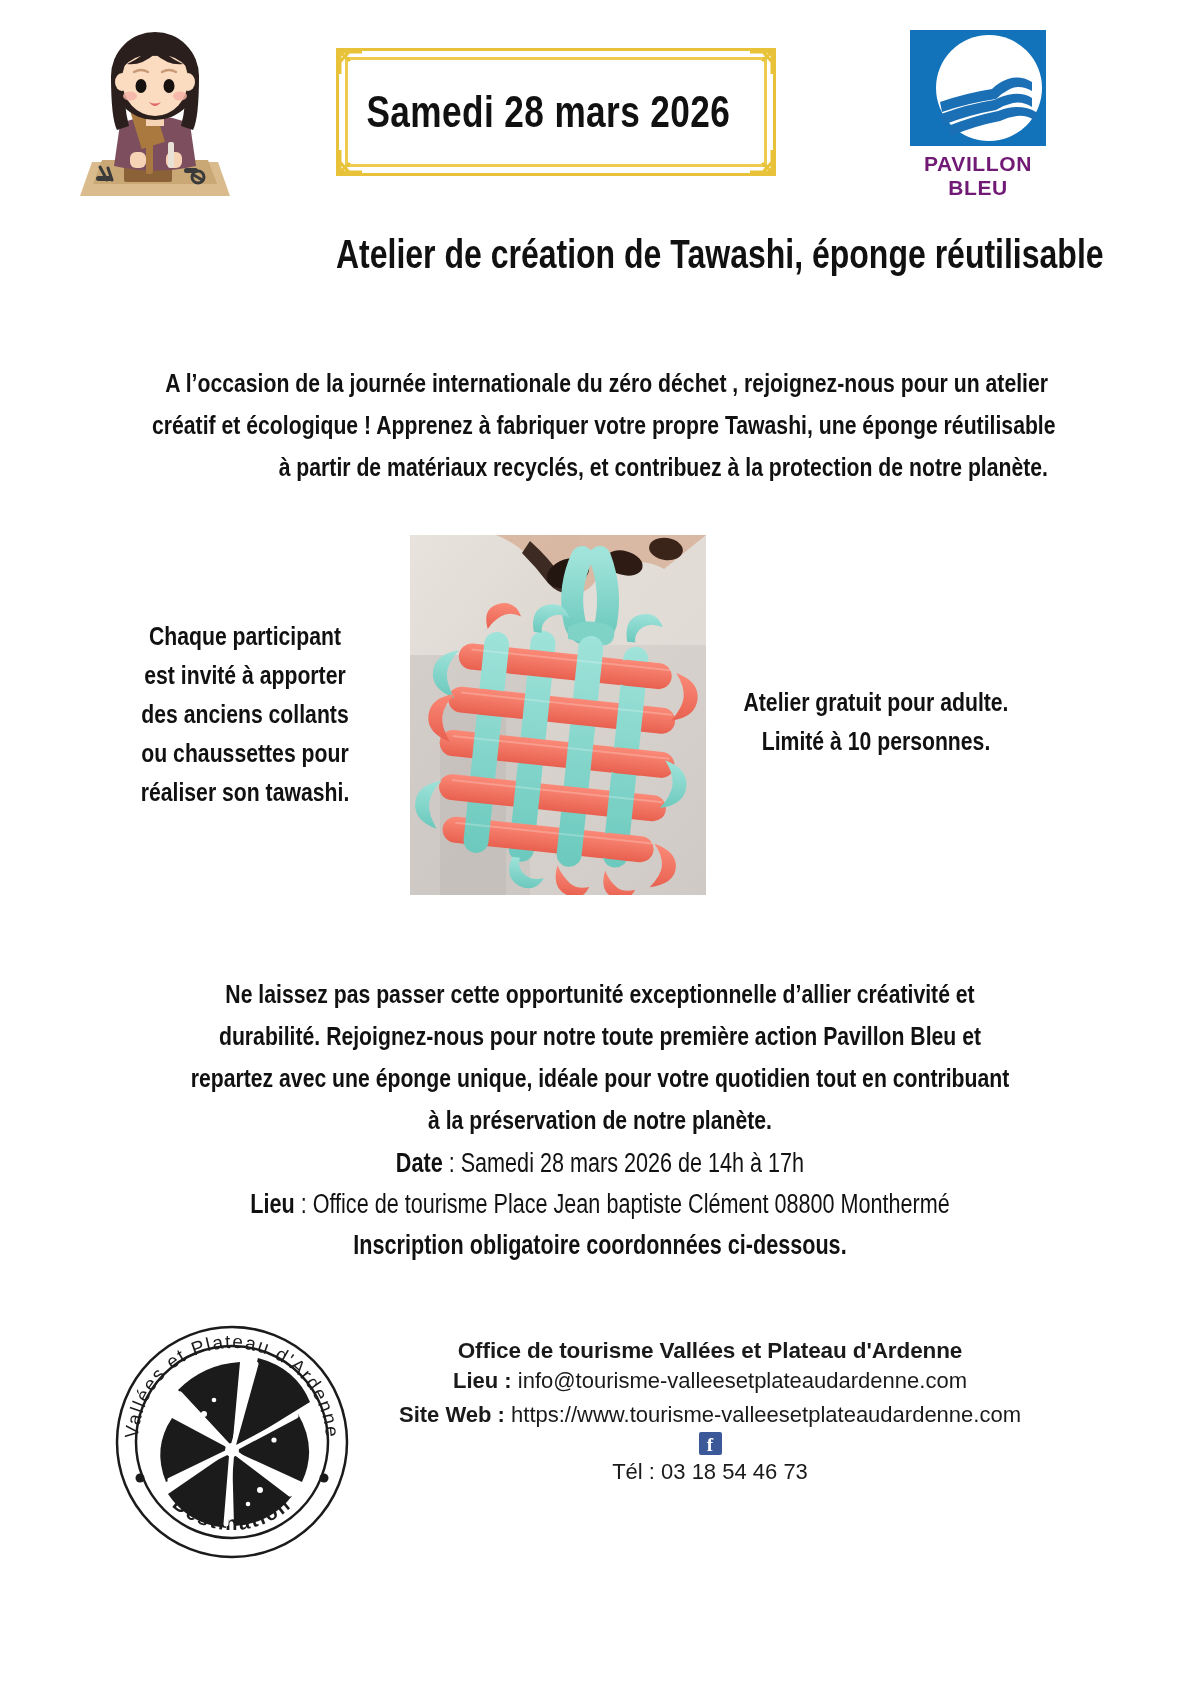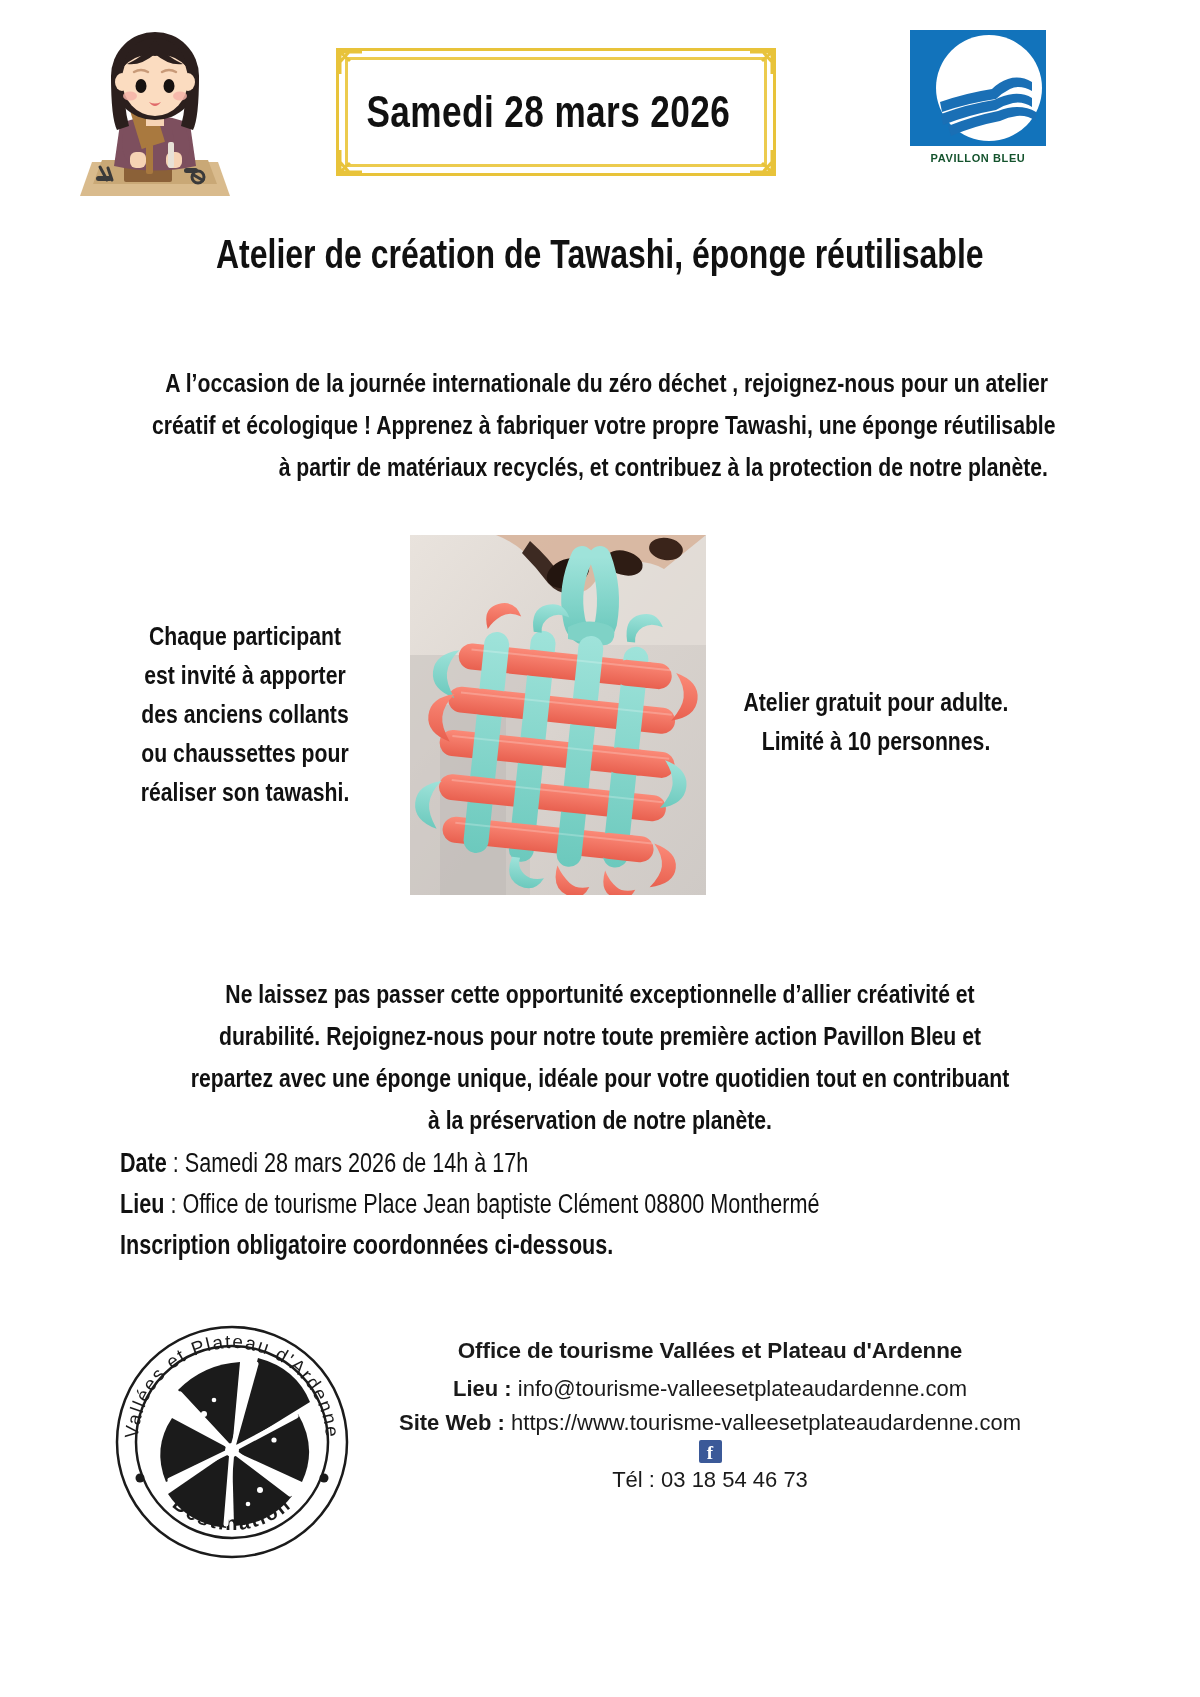--- a/index.html
+++ b/index.html
@@ -90,31 +90,31 @@
   .pb-square {
     width: 136px; height: 116px;
     background: #1273bb;
     margin: 0 auto;
     position: relative;
     overflow: hidden;
   }
   .pb-square svg { position:absolute; left:0; top:0; }
   .pb-label {
     margin-top: 6px;
-    font-size: 11px;
-    font-weight: bold;
-    color: #14532d;
+    font-size: 21px;
+    font-weight: bold;
+    color: #701a75;
     letter-spacing: 0.6px;
   }
 
   
   .main-title {
     position: absolute;
     top: 232px; left: 0; width: 1200px;
-    text-align: center;
+    text-align: right;
     font-size: 40px;
     font-weight: bold;
   }
 
   
   .intro {
     position: absolute;
     top: 362px; left: 40px;
     width: 1120px;
     text-align: right;
@@ -172,21 +172,21 @@
     font-weight: bold;
     line-height: 42px;
     margin-top: 20px;
   }
   .para2 .cond { display:block; }
 
   
   .details {
     position: absolute;
     top: 1143px; left: 0; width: 1200px;
-    text-align: left;
+    text-align: center;
     font-size: 27px;
     line-height: 41px;
   }
   .details .cond { display:block; }
   .details b { font-weight: bold; }
   .details .line-bold { font-weight: bold; }
 
   
   .footer { position: absolute; top: 1300px; left: 0; width: 1200px; height: 300px; }
 
@@ -201,21 +201,21 @@
     position: absolute;
     left: 330px; top: 38px;
     width: 760px;
     text-align: center;
     color: #1a1a1a;
   }
   .contact .org {
     font-size: 22.5px;
     font-weight: bold;
     letter-spacing: -0.1px;
-    margin-bottom: 8px;
+    margin-bottom: 0;
   }
   .contact .row {
     font-size: 22px;
     line-height: 34px;
     white-space: nowrap;
   }
   .contact .row b { font-weight: bold; }
   .fb-line {
     display: flex;
     align-items: center;

